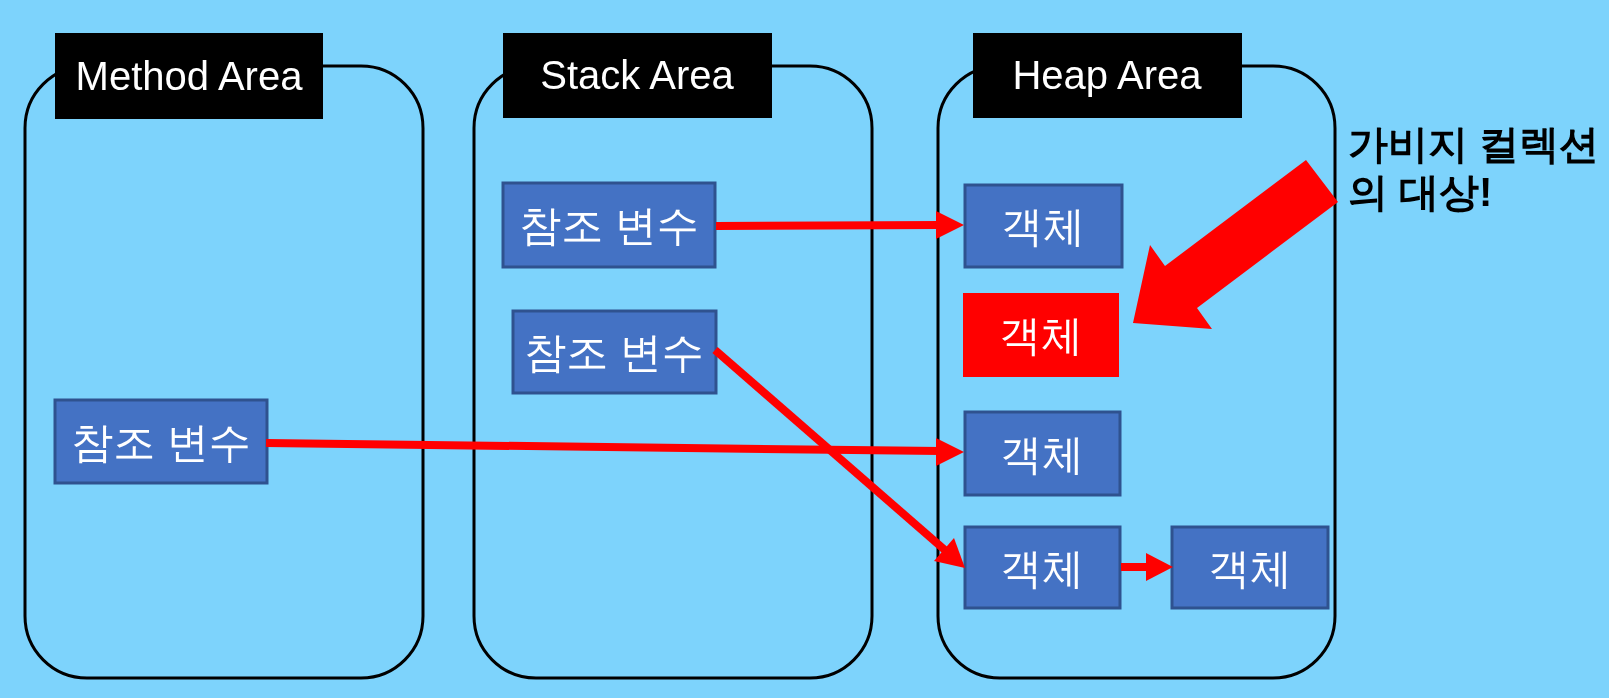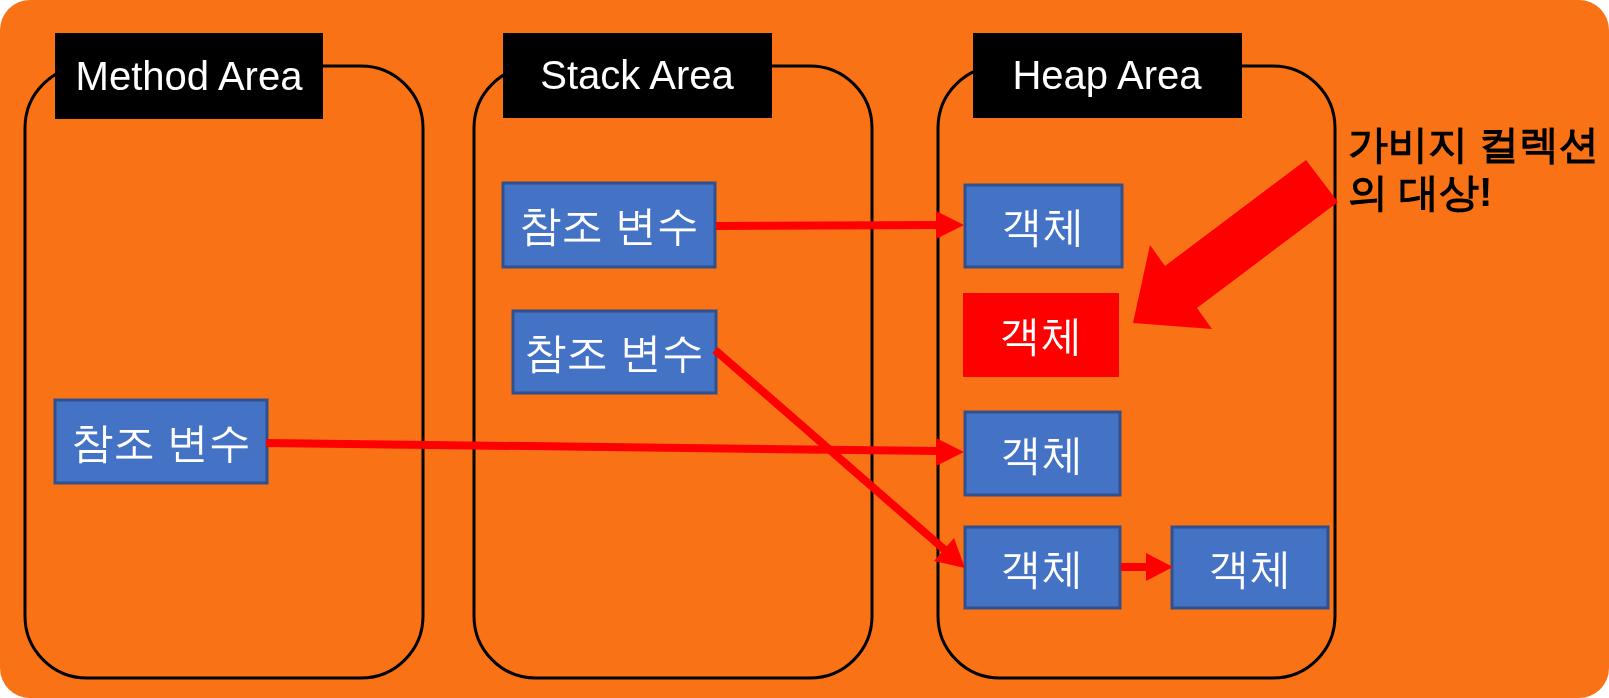--- a/index.html
+++ b/index.html
@@ -5,23 +5,22 @@
   html, body {
     margin: 0;
     padding: 0;
     background: #FFFFFF;
     font-family: "Liberation Sans", "DejaVu Sans", sans-serif;
   }
   #stage {
     position: relative;
     width: 1609px;
     height: 698px;
-    background: #f97316;
+    background: #7dd3fc;
     overflow: hidden;
-    border-radius: 30px;
   }
   svg { display: block; }
 
   .container-outline {
     fill: none;
     stroke: #000000;
     stroke-width: 3;
   }
   .header-rect {
     fill: #000000;

